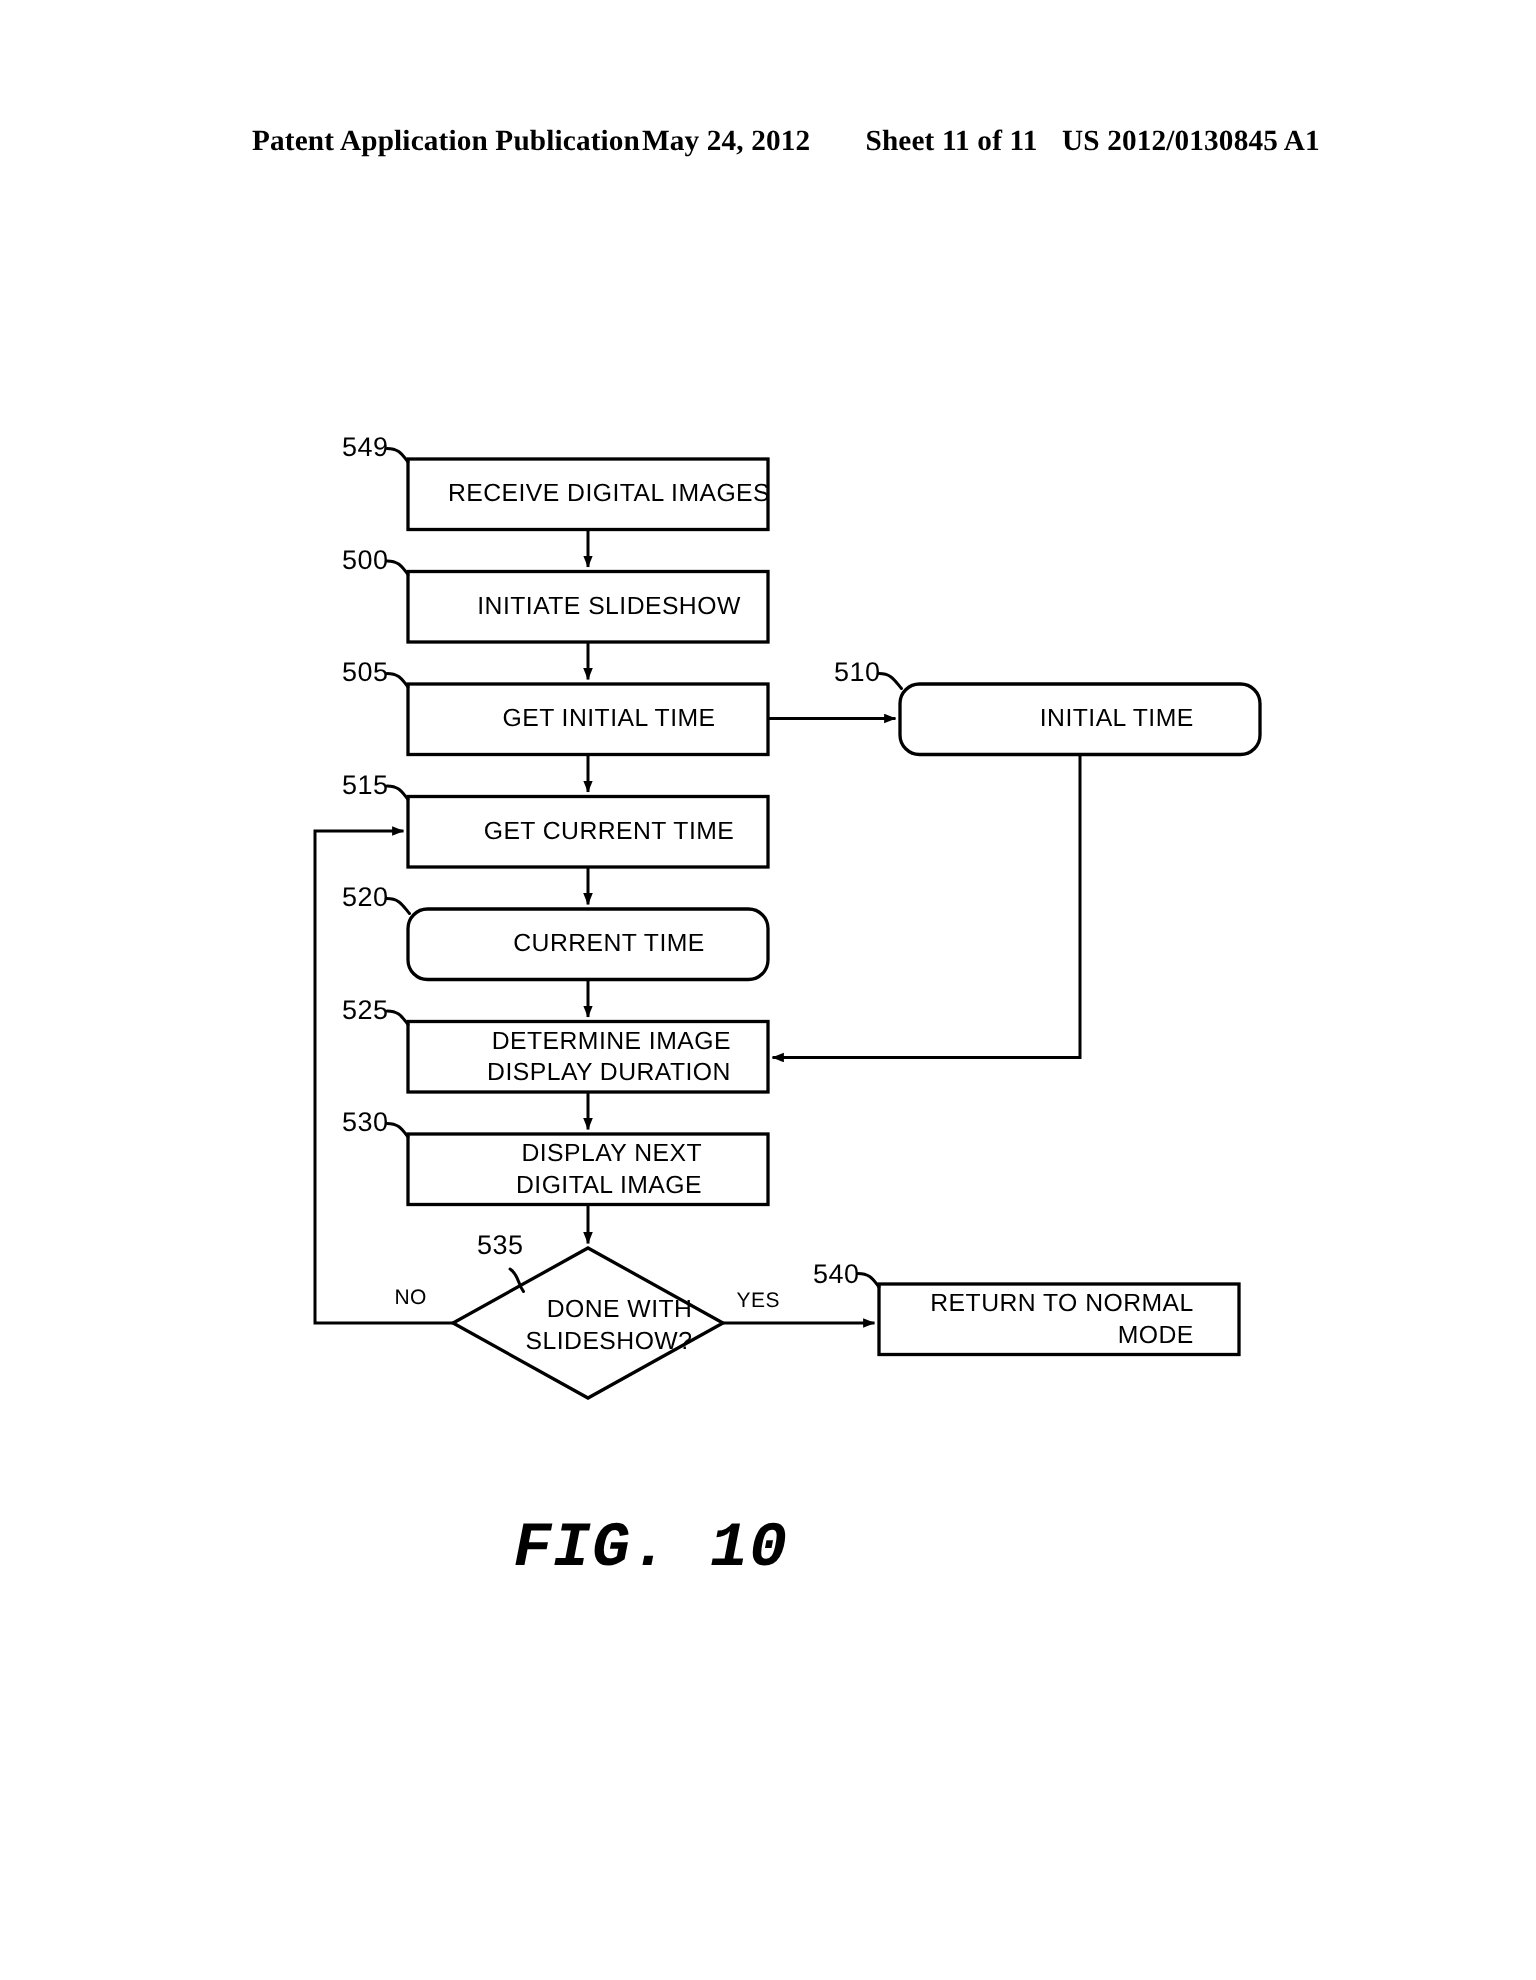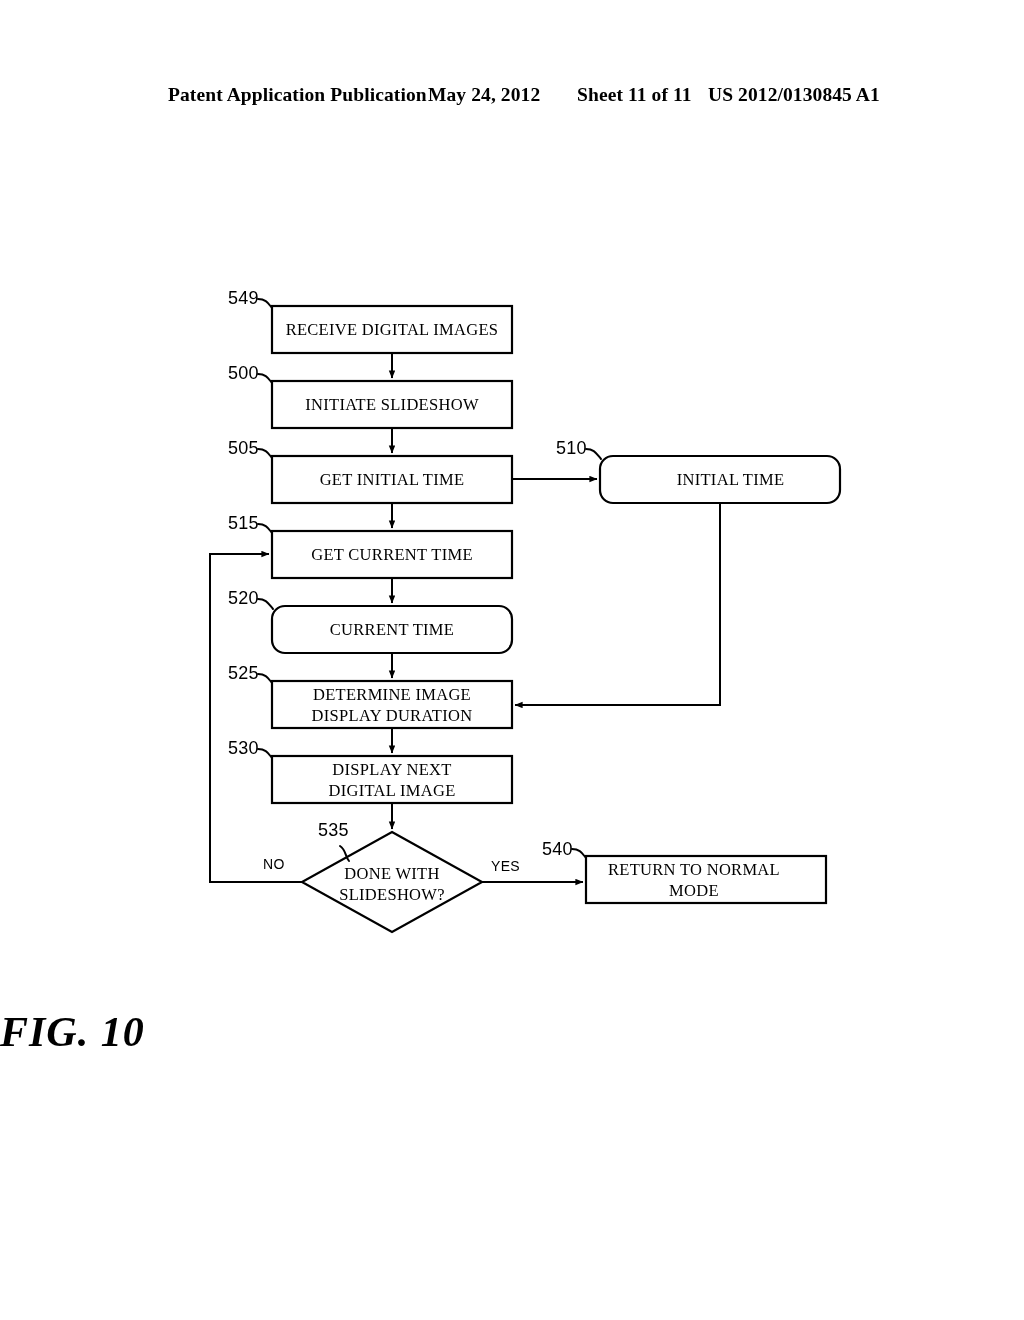--- a/index.html
+++ b/index.html
@@ -41,30 +41,31 @@
     left: 0;
     top: 0;
     width: 1024px;
     height: 1320px;
   }
   #figure svg { display: block; }
 
   
   .node-text {
     position: absolute;
-    text-align: center;
-    font-family: Liberation Serif, serif;
+    text-align: right;
+    font-family: Liberation Sans, sans-serif;
     font-size: 16.5px;
     line-height: 21px;
     letter-spacing: 0.3px;
     color: #000;
     white-space: pre-line;
     display: flex;
     align-items: center;
     justify-content: center;
+    padding-left: 14px;
   }
 
   
   .ref-num {
     position: absolute;
     font-family: "Liberation Sans", sans-serif;
     font-size: 18px;
     letter-spacing: 0.3px;
     color: #000;
     white-space: nowrap;
@@ -79,22 +80,22 @@
     color: #000;
     white-space: nowrap;
   }
 
   
   .fig-caption {
     position: absolute;
     left: 0;
     top: 1008px;
     width: 868px;
-    text-align: left;
-    font-family: Liberation Serif, serif;
+    text-align: center;
+    font-family: Liberation Mono, monospace;
     font-style: italic;
     font-weight: bold;
     font-size: 42px;
     letter-spacing: 1px;
     color: #000;
   }
 </style>
 </head>
 <body>
 

